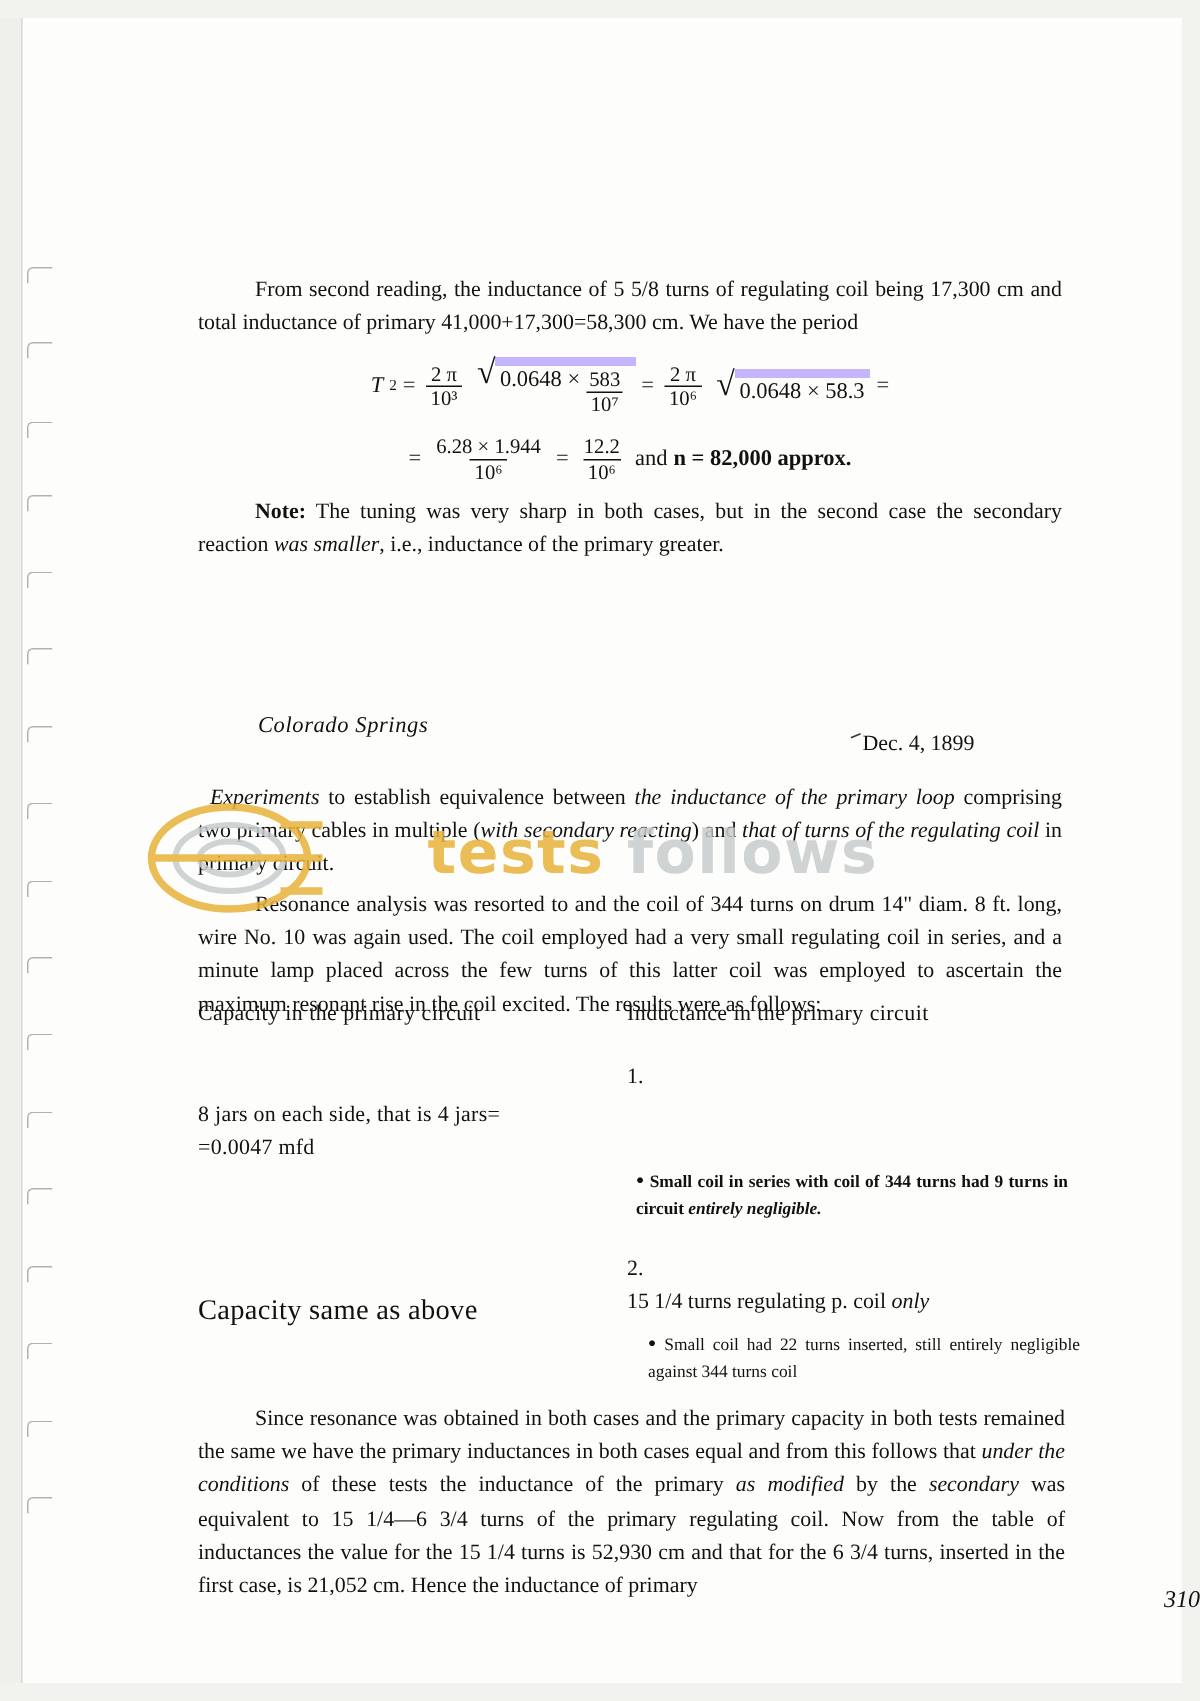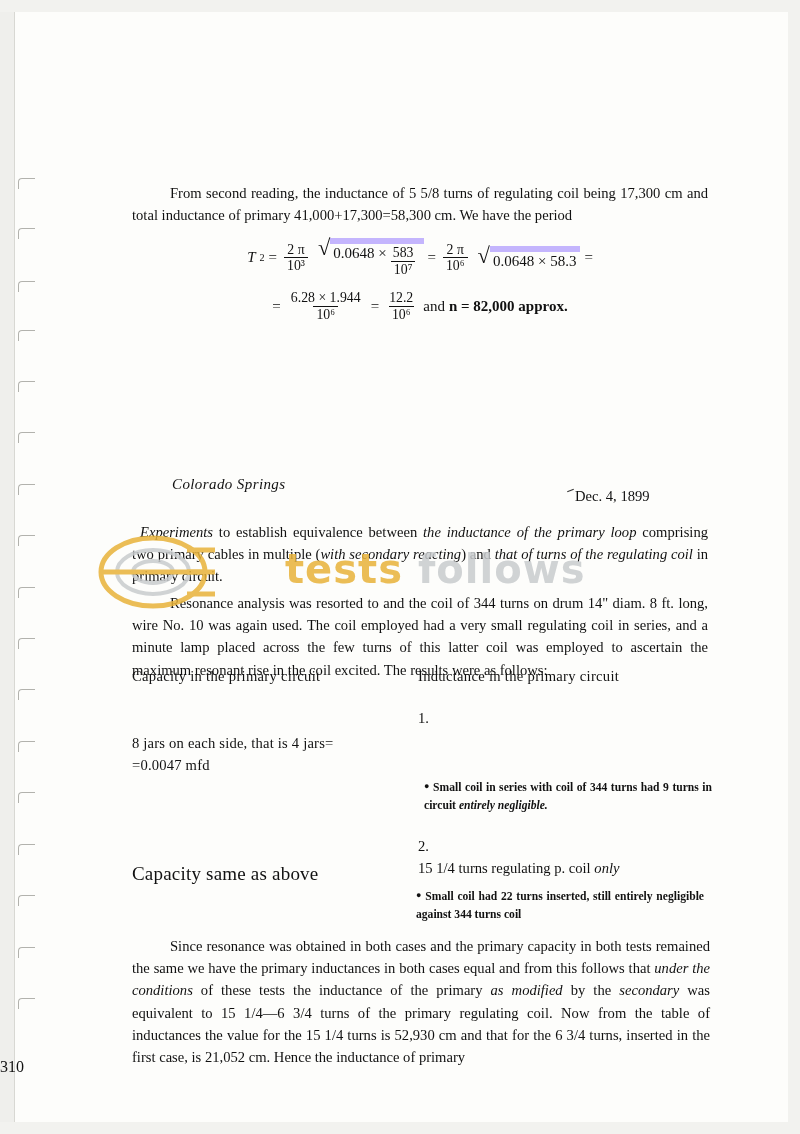--- a/index.html
+++ b/index.html
@@ -219,26 +219,26 @@
     left: 424px;
     top: 779px;
     width: 288px;
     font-size: 11.6px;
     line-height: 1.55;
     font-weight: bold;
     text-align: justify;
   }
   .footnote-2 {
     position: absolute;
-    left: 416px;
+    left: 432px;
     top: 888px;
     width: 288px;
     font-size: 11.6px;
     line-height: 1.55;
-    font-weight: bold;
+    font-weight: normal;
     text-align: justify;
   }
   .bullet {
     font-size: 9px;
     vertical-align: 2px;
     margin-right: 3px;
   }
 
   .item-num-2 {
     position: absolute;
@@ -267,22 +267,23 @@
     left: 132px;
     top: 935px;
     width: 578px;
   }
 
   .page-number {
     position: absolute;
     left: 0;
     top: 1058px;
     width: 800px;
-    text-align: left;
+    text-align: right;
     font-size: 16px;
+    font-style: italic;
   }
 
   
   .watermark {
     position: absolute;
     left: 95px;
     top: 528px;
     width: 620px;
     height: 90px;
     pointer-events: none;
@@ -382,20 +383,23 @@
       <span>=</span>
       <span class="frac">
         <span class="num">12.2</span>
         <span class="den">10⁶</span>
       </span>
       <span>and</span>
       <span class="bold">n = 82,000 approx.</span>
     </span>
   </div>
 
+  <div class="note">
+    <p class="indent"><span class="bold">Note:</span><span> The tuning was very sharp in both cases, but in the second case the secondary reaction </span><span class="ital">was smaller</span><span>, i.e., inductance of the primary greater.</span></p>
+  </div>
 
   <div class="colorado">Colorado Springs</div>
   <div class="datestamp"><span class="tick"></span><span>Dec. 4, 1899</span></div>
 
   <div class="exp-head">
     <p><span class="ital">Experiments</span><span> to establish equivalence between </span><span class="ital">the inductance of the primary loop</span><span> comprising two primary cables in multiple (</span><span class="ital">with secondary reacting</span><span>) and </span><span class="ital">that of turns of the regulating coil</span><span> in primary circuit.</span></p>
   </div>
 
   <div class="resonance">
     <p class="indent">Resonance analysis was resorted to and the coil of 344 turns on drum 14" diam. 8 ft. long, wire No. 10 was again used. The coil employed had a very small regulating coil in series, and a minute lamp placed across the few turns of this latter coil was employed to ascertain the maximum resonant rise in the coil excited. The results were as follows:</p>

